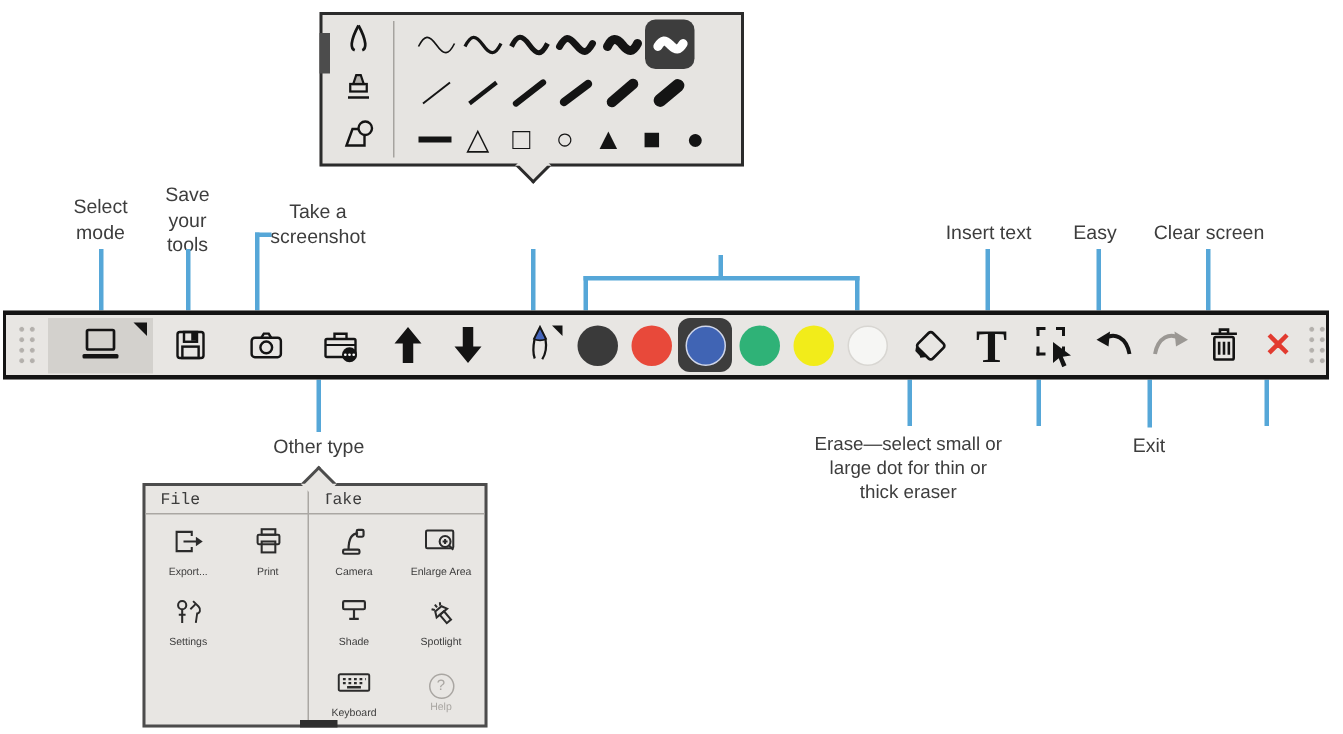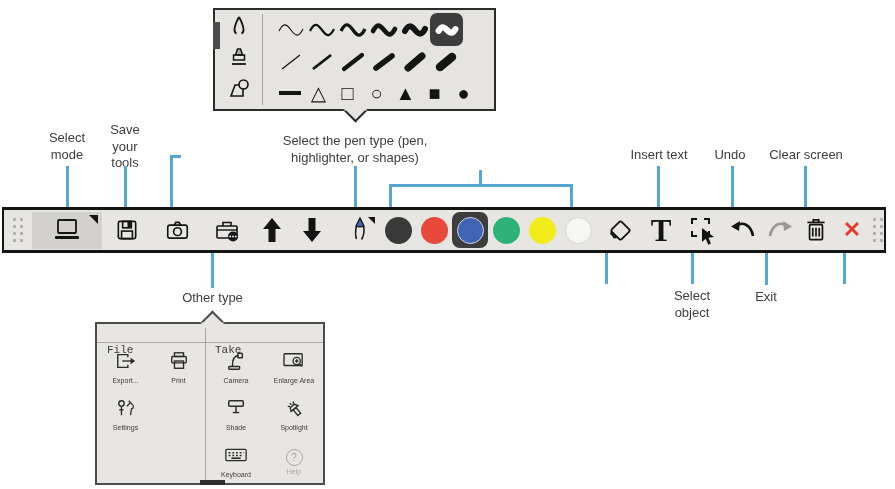--- a/index.html
+++ b/index.html
@@ -54,62 +54,62 @@
     background:#e6e4e1; transform:rotate(45deg);
     border:2px solid; border-color:transparent #2b2b2b #2b2b2b transparent; z-index:3; }
 
   
   #tools-popup { position:absolute; left:95px; top:322px; width:230px; height:163px;
     background:#e8e6e3; border:2px solid #4c4c4c; }
   .notch-up { position:absolute; left:107px; top:-10px; width:17px; height:17px;
     background:#e8e6e3; transform:rotate(45deg);
     border:2px solid; border-color:#4c4c4c transparent transparent #4c4c4c; z-index:3; }
   .tp-header { position:absolute; left:0; top:0; right:0; height:19px; border-bottom:1px solid #aaa7a3; display:flex; }
-  .tp-header span { font-size:11px; color:#3d3d3d; padding-top:20px;font-family:Liberation Mono, monospace; }
+  .tp-header span { font-size:11px; color:#3d3d3d; padding-top:4px;font-family:Liberation Mono, monospace; }
   .tp-h-file { width:108px; padding-left:10px; }
   .tp-h-tool { padding-left:10px; }
   .tp-vdiv { position:absolute; left:108px; top:0; bottom:0; width:1px; background:#aaa7a3; }
   .tp-col { position:absolute; top:20px; bottom:2px; display:grid; grid-template-columns:1fr 1fr; grid-auto-rows:47px; }
   .tp-col-file { left:2px; width:106px; }
   .tp-col-tool { left:110px; width:116px; }
   .tp-item { display:flex; flex-direction:column; align-items:center; justify-content:center; gap:2px; }
   .tp-item .lbl { font-size:7px; color:#3d3d3d; white-space:nowrap; }
   .tp-item.disabled .lbl { color:#a9a6a2; }
   .tp-bottom-tab { position:absolute; left:103px; bottom:-2px; width:25px; height:5px; background:#2e2e2e; }
   .help-circle { width:17px; height:17px; border-radius:50%; border:1.5px solid #a9a6a2;
     color:#a9a6a2; font-size:10px; display:flex; align-items:center; justify-content:center; }
 </style>
 </head>
 <body>
 
 <div id="stage">
 
   <div class="callout" style="left:35px; top:130px; width:64px;text-align:center;">Select mode</div>
   <div class="callout" style="left:101px; top:122px; width:48px;">Save your tools</div>
-  <div class="callout" style="left:262px; top:133px; width:186px;">Select the pen type (pen, highlighter, or shapes)</div>
+  <div class="callout" style="left:174px; top:133px; width:76px;">Take a screenshot</div>
   <div class="callout" style="left:620px; top:147px; width:78px;">Insert text</div>
-  <div class="callout" style="left:703px; top:147px; width:54px;">Undo</div>
+  <div class="callout" style="left:703px; top:147px; width:54px;">Easy</div>
   <div class="callout" style="left:764px; top:147px; width:84px;">Clear screen</div>
 
   <div class="cline" style="left:66px;  top:166px; height:41px;"></div>
   <div class="cline" style="left:124px; top:166px; height:41px;"></div>
   <div class="cline" style="left:170px; top:155px; height:52px;"></div>
   <div class="cline-h" style="left:170px; top:155px; width:11px;"></div>
   <div class="cline" style="left:354px; top:166px; height:41px;"></div>
 
   <div class="cline" style="left:479px; top:170px; height:16px;"></div>
   <div class="cline-h" style="left:389px; top:184px; width:184px;"></div>
   <div class="cline" style="left:389px; top:184px; height:23px;"></div>
   <div class="cline" style="left:570px; top:184px; height:23px;"></div>
   <div class="cline" style="left:657px; top:166px; height:41px;"></div>
   <div class="cline" style="left:731px; top:166px; height:41px;"></div>
   <div class="cline" style="left:804px; top:166px; height:41px;"></div>
 
   <div class="callout" style="left:170px; top:290px; width:85px;">Other type</div>
-  <div class="callout" style="left:664px; top:288px; width:56px;">Select object</div>
+  <div class="callout" style="left:539px; top:288px; width:133px; font-size:12.5px;">Erase—select small or large dot for thin or thick eraser</div>
   <div class="callout" style="left:740px; top:289px; width:52px;">Exit</div>
 
   <div class="cline" style="left:211px; top:253px; height:35px;"></div>
   <div class="cline" style="left:605px; top:253px; height:31px;"></div>
   <div class="cline" style="left:691px; top:253px; height:31px;"></div>
   <div class="cline" style="left:765px; top:253px; height:32px;"></div>
   <div class="cline" style="left:843px; top:253px; height:31px;"></div>
 
   <div id="pen-popup">
     <div class="pp-selected-tab"></div>

